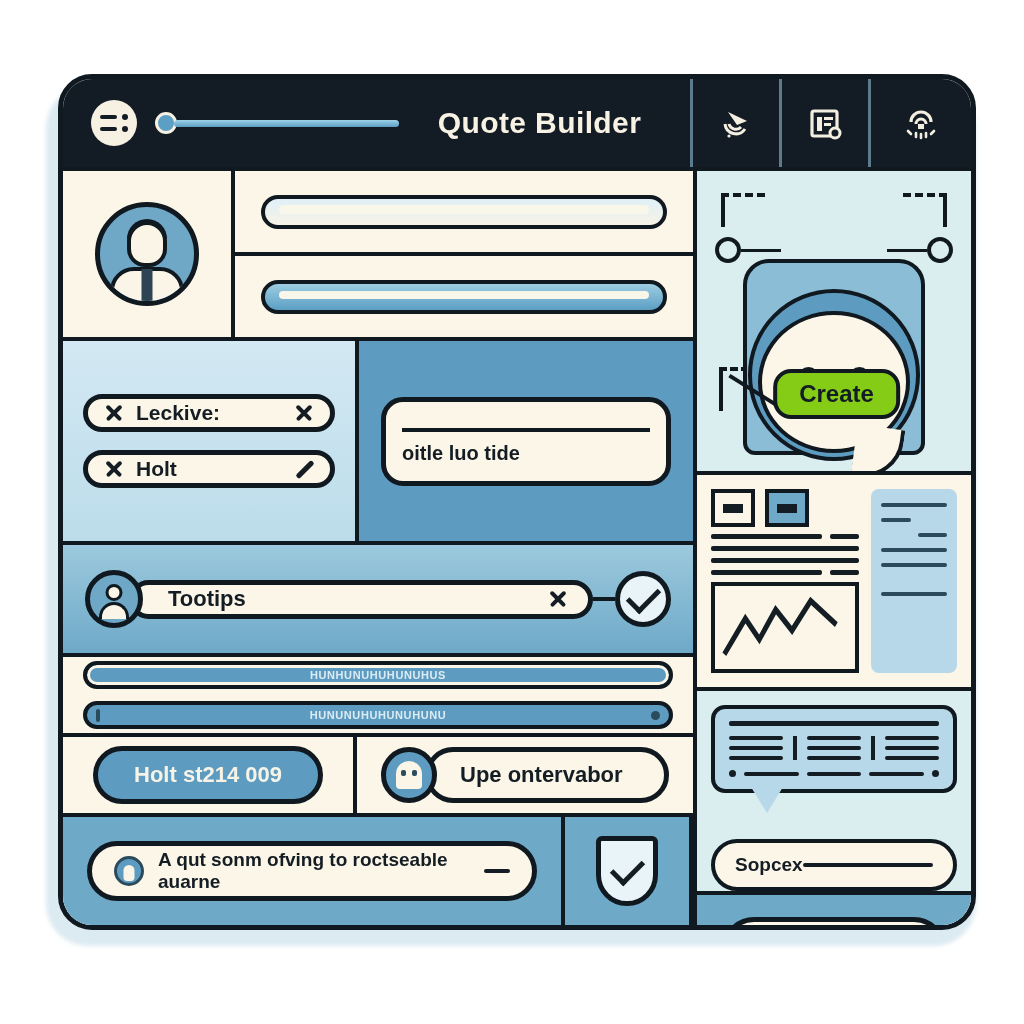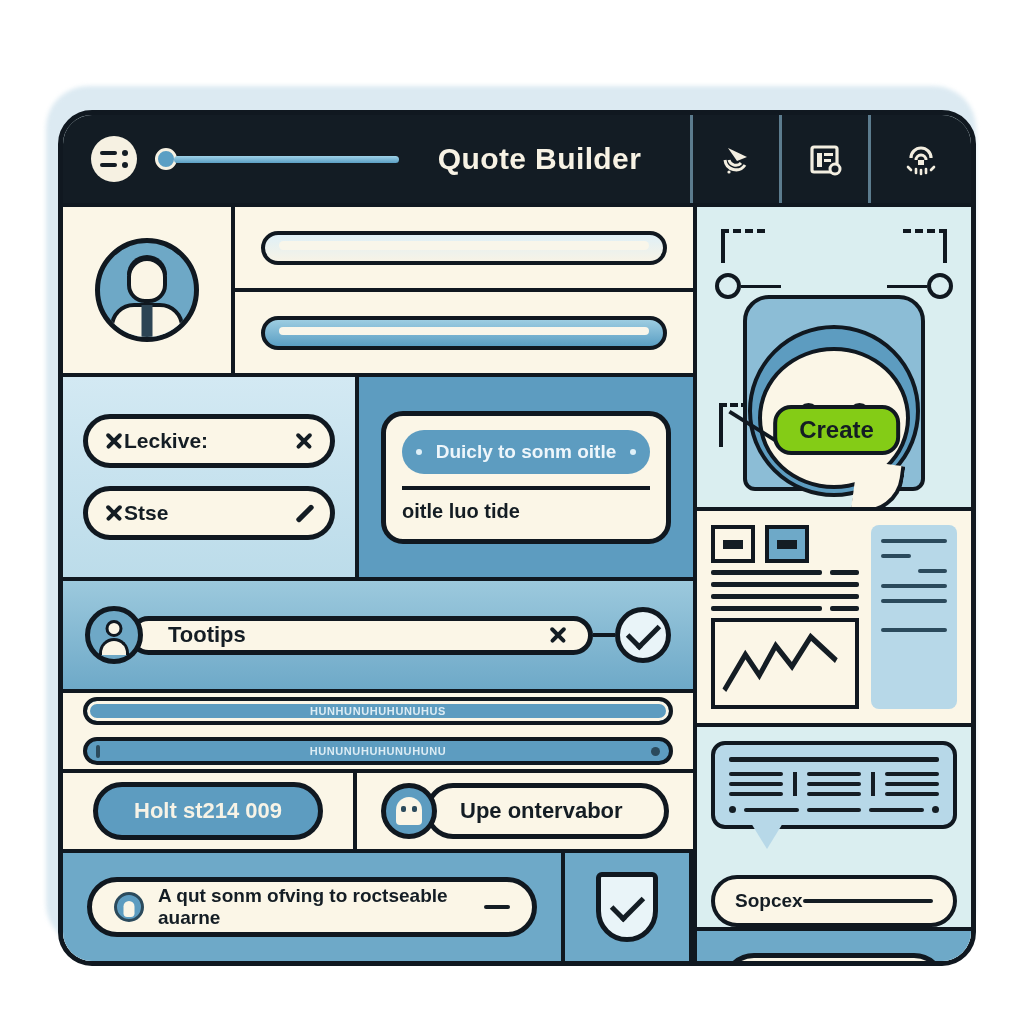--- a/index.html
+++ b/index.html
@@ -15,21 +15,21 @@
     position:absolute;left:46px;top:86px;width:930px;height:860px;
     border-radius:42px;background:#dceaf2;filter:blur(2px);
   }
 
   
   .window{
     position:absolute;left:58px;top:74px;width:918px;height:856px;
     border-radius:34px;background:#ddeef0;
     border:5px solid #101820;
     box-sizing:border-box;overflow:hidden;
-    display:flex;flex-direction:column;margin-top:36px;
+    display:flex;flex-direction:column;
   }
 
   
   .titlebar{
     height:88px;flex:0 0 88px;background:#131c24;
     display:flex;align-items:center;position:relative;
     border-bottom:4px solid #101820;
   }
   .menu-icon{
     width:46px;height:46px;border-radius:50%;background:#f6f1e2;
@@ -105,22 +105,22 @@
 
   
   .mid{flex:0 0 200px;display:flex;border-bottom:4px solid #101820;background:#cfe6ef;}
   .chips{
     flex:0 0 252px;display:flex;flex-direction:column;justify-content:center;
     gap:18px;padding:0 20px;
     background:linear-gradient(180deg,#d3e9f3,#bcdcea);
     border-right:4px solid #101820;
   }
   .chip{
-    height:54px;border-radius:28px;background:#fbf6e7;border:5px solid #101820;
-    box-sizing:border-box;display:flex;align-items:center;padding:0 16px;
+    height:38px;border-radius:28px;background:#fbf6e7;border:5px solid #101820;
+    box-sizing:border-box;display:flex;align-items:center;gap:12px;padding:0 16px;
   }
   .chip .lbl{flex:1;font-size:21px;font-weight:bold;color:#141d24;}
   .xi{width:20px;height:20px;position:relative;flex:0 0 20px;}
   .xi::before,.xi::after{content:"";position:absolute;left:0;top:8px;width:20px;height:3.5px;background:#141d24;border-radius:2px;}
   .xi::before{transform:rotate(45deg);} .xi::after{transform:rotate(-45deg);}
   .pencil{width:22px;height:22px;position:relative;flex:0 0 22px;}
   .pencil::before{content:"";position:absolute;left:2px;top:9px;width:22px;height:5px;
     background:#141d24;border-radius:2px;transform:rotate(-45deg);}
 
   .quote-cell{flex:1;background:#5d9cc0;display:flex;align-items:center;justify-content:center;padding:0 22px;}
@@ -425,31 +425,26 @@
 
         <div class="mid">
           <div class="chips">
             <div class="chip">
               <span class="xi"></span>
               <span class="lbl">Leckive:</span>
               <span class="xi"></span>
             </div>
             <div class="chip">
               <span class="xi"></span>
-              <span class="lbl">Stse</span>
+              <span class="lbl">Holt</span>
               <span class="pencil"></span>
             </div>
           </div>
           <div class="quote-cell">
             <div class="quote-card">
-              <div class="quote-pill">
-                <span class="dotl"></span>
-                <span>Duicly to sonm oitle</span>
-                <span class="dotr"></span>
-              </div>
               <div class="quote-sub">oitle luo tide</div>
             </div>
           </div>
         </div>
 
         <div class="tips-row">
           <div class="tips-avatar">
             <div class="b"></div>
               <div class="h"></div>
           </div>

